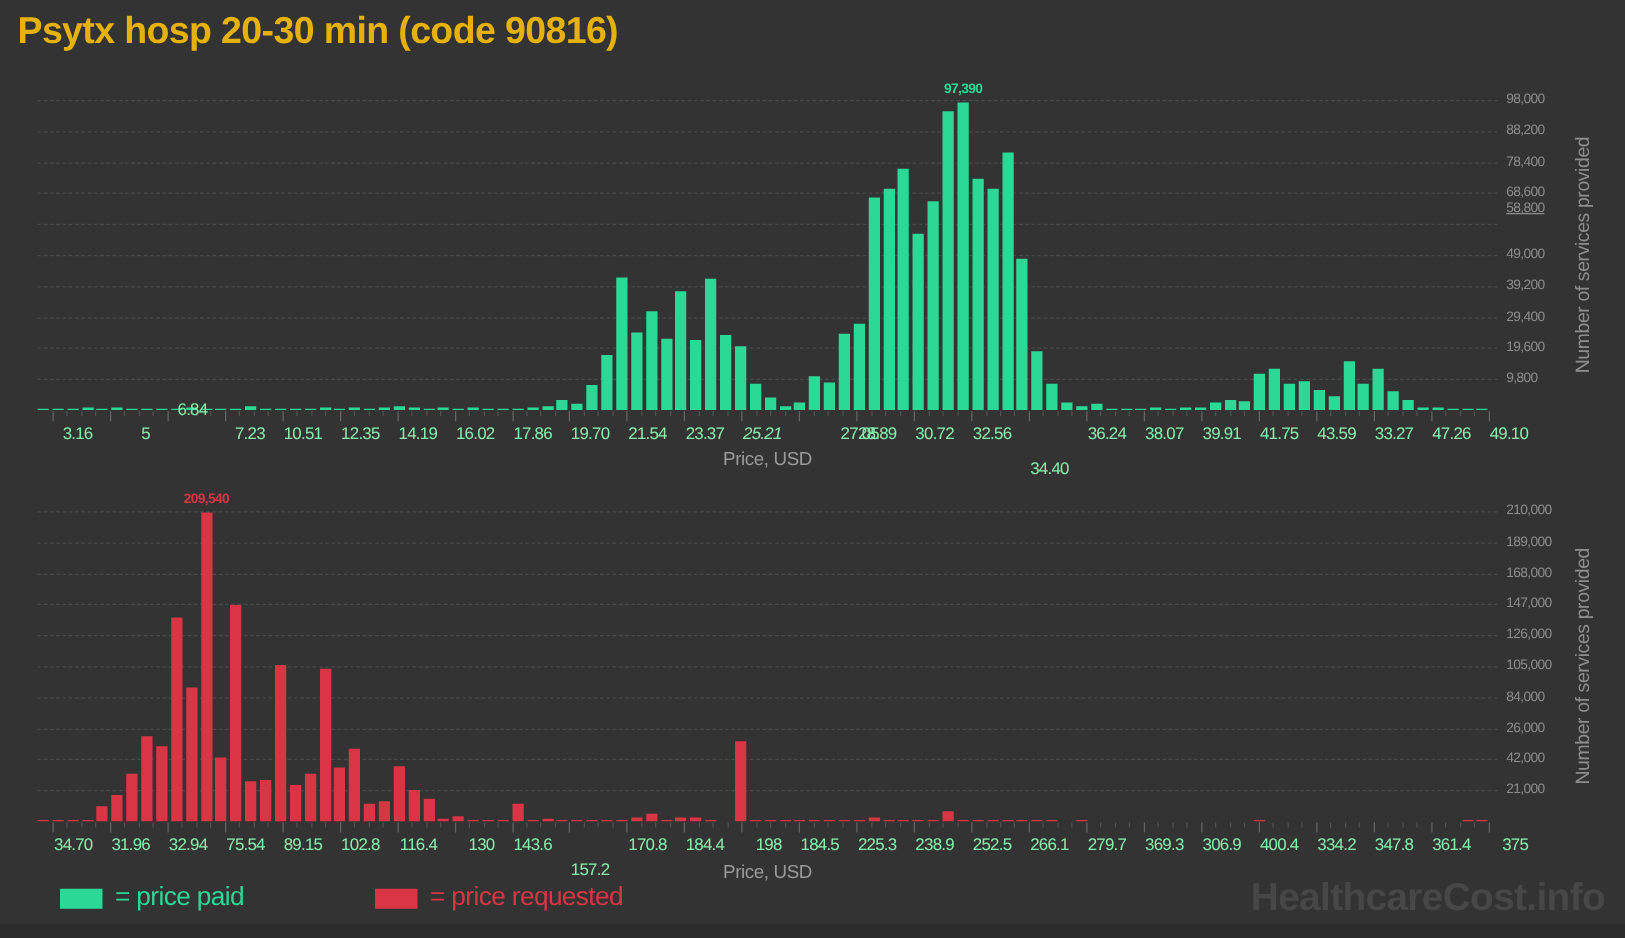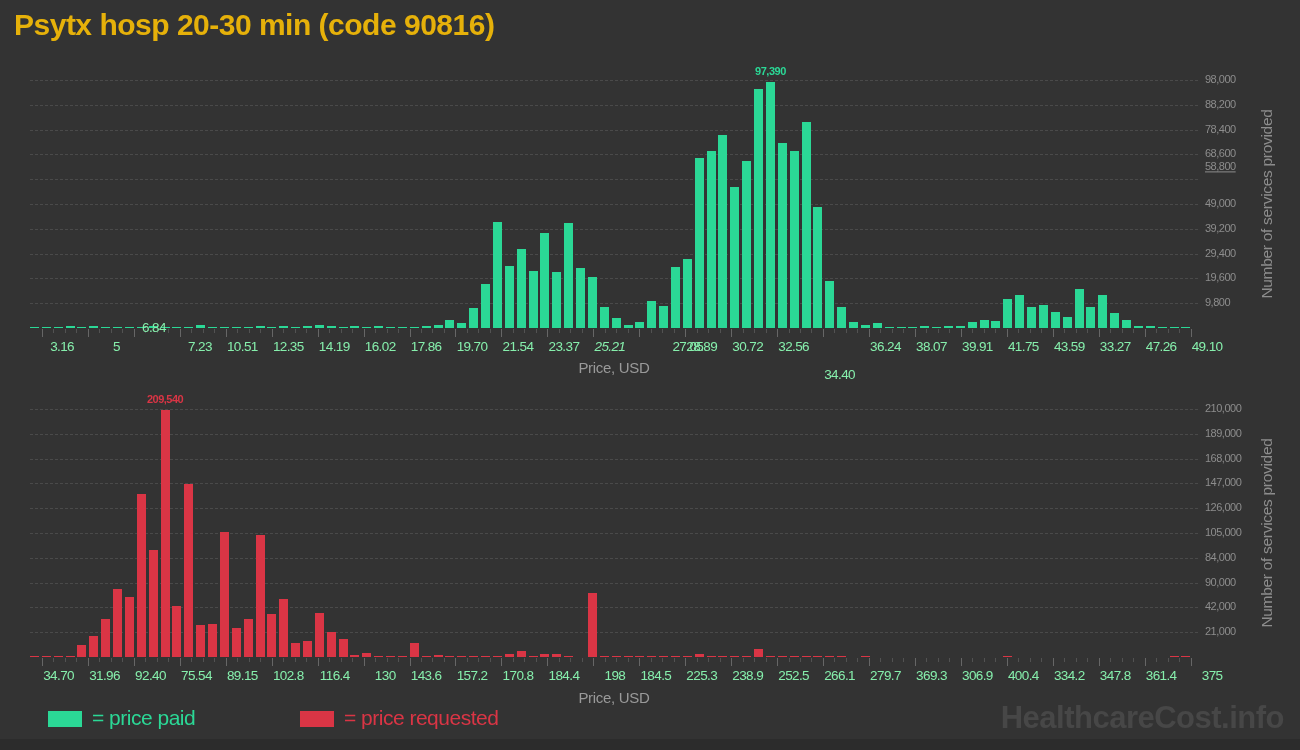--- a/index.html
+++ b/index.html
@@ -312,21 +312,21 @@
     <div class="abs ylabel" style="top: 458.6px;">168,000</div>
     <div class="abs gridline" style="top: 483.4px;"></div>
     <div class="abs ylabel" style="top: 483.4px;">147,000</div>
     <div class="abs gridline" style="top: 508.2px;"></div>
     <div class="abs ylabel" style="top: 508.2px;">126,000</div>
     <div class="abs gridline" style="top: 533px;"></div>
     <div class="abs ylabel" style="top: 533px;">105,000</div>
     <div class="abs gridline" style="top: 557.8px;"></div>
     <div class="abs ylabel" style="top: 557.8px;">84,000</div>
     <div class="abs gridline" style="top: 582.6px;"></div>
-    <div class="abs ylabel" style="top: 582.6px;">90,000</div>
+    <div class="abs ylabel" style="top: 582.6px;">26,000</div>
     <div class="abs gridline" style="top: 607.4px;"></div>
     <div class="abs ylabel" style="top: 607.4px;">42,000</div>
     <div class="abs gridline" style="top: 632.2px;"></div>
     <div class="abs ylabel" style="top: 632.2px;">21,000</div>
     <div class="abs bar red" style="left: 30px; top: 656px; height: 1px;"></div>
     <div class="abs bar red" style="left: 41.87px; top: 656px; height: 1px;"></div>
     <div class="abs bar red" style="left: 53.74px; top: 656px; height: 1px;"></div>
     <div class="abs bar red" style="left: 65.61px; top: 656px; height: 1px;"></div>
     <div class="abs bar red" style="left: 77.48px; top: 644.954px; height: 12.0457px;"></div>
     <div class="abs bar red" style="left: 89.35px; top: 635.979px; height: 21.021px;"></div>
@@ -493,28 +493,28 @@
     <div class="abs xtick" style="left: 1110.11px; top: 658px; height: 4px; background: rgb(82, 82, 82);"></div>
     <div class="abs xtick" style="left: 1121.59px; top: 658px; height: 4px; background: rgb(82, 82, 82);"></div>
     <div class="abs xtick" style="left: 1133.08px; top: 658px; height: 4px; background: rgb(82, 82, 82);"></div>
     <div class="abs xtick" style="left: 1144.56px; top: 658px; height: 8px; background: rgb(102, 102, 102);"></div>
     <div class="abs xtick" style="left: 1156.04px; top: 658px; height: 4px; background: rgb(82, 82, 82);"></div>
     <div class="abs xtick" style="left: 1167.53px; top: 658px; height: 4px; background: rgb(82, 82, 82);"></div>
     <div class="abs xtick" style="left: 1179.01px; top: 658px; height: 4px; background: rgb(82, 82, 82);"></div>
     <div class="abs xtick" style="left: 1190.5px; top: 658px; height: 8px; background: rgb(102, 102, 102);"></div>
     <div class="abs xlabel" style="left: 42px; top: 668px;">34.70</div>
     <div class="abs xlabel" style="left: 87.94px; top: 668px;">31.96</div>
-    <div class="abs xlabel" style="left: 133.88px; top: 668px;">92.40</div>
+    <div class="abs xlabel" style="left: 133.88px; top: 668px;">32.94</div>
     <div class="abs xlabel" style="left: 179.82px; top: 668px;">75.54</div>
     <div class="abs xlabel" style="left: 225.76px; top: 668px;">89.15</div>
     <div class="abs xlabel" style="left: 271.7px; top: 668px;">102.8</div>
     <div class="abs xlabel" style="left: 317.64px; top: 668px;">116.4</div>
     <div class="abs xlabel" style="left: 363.58px; top: 668px;">130</div>
     <div class="abs xlabel" style="left: 409.52px; top: 668px;">143.6</div>
-    <div class="abs xlabel" style="left: 455.46px; top: 668px;">157.2</div>
+    <div class="abs xlabel" style="left: 455.46px; top: 688px;">157.2</div>
     <div class="abs xlabel" style="left: 501.4px; top: 668px;">170.8</div>
     <div class="abs xlabel" style="left: 547.34px; top: 668px;">184.4</div>
     <div class="abs xlabel" style="left: 593.28px; top: 668px;">198</div>
     <div class="abs xlabel" style="left: 639.22px; top: 668px;">184.5</div>
     <div class="abs xlabel" style="left: 685.16px; top: 668px;">225.3</div>
     <div class="abs xlabel" style="left: 731.1px; top: 668px;">238.9</div>
     <div class="abs xlabel" style="left: 777.04px; top: 668px;">252.5</div>
     <div class="abs xlabel" style="left: 822.98px; top: 668px;">266.1</div>
     <div class="abs xlabel" style="left: 868.92px; top: 668px;">279.7</div>
     <div class="abs xlabel" style="left: 914.86px; top: 668px;">369.3</div>

